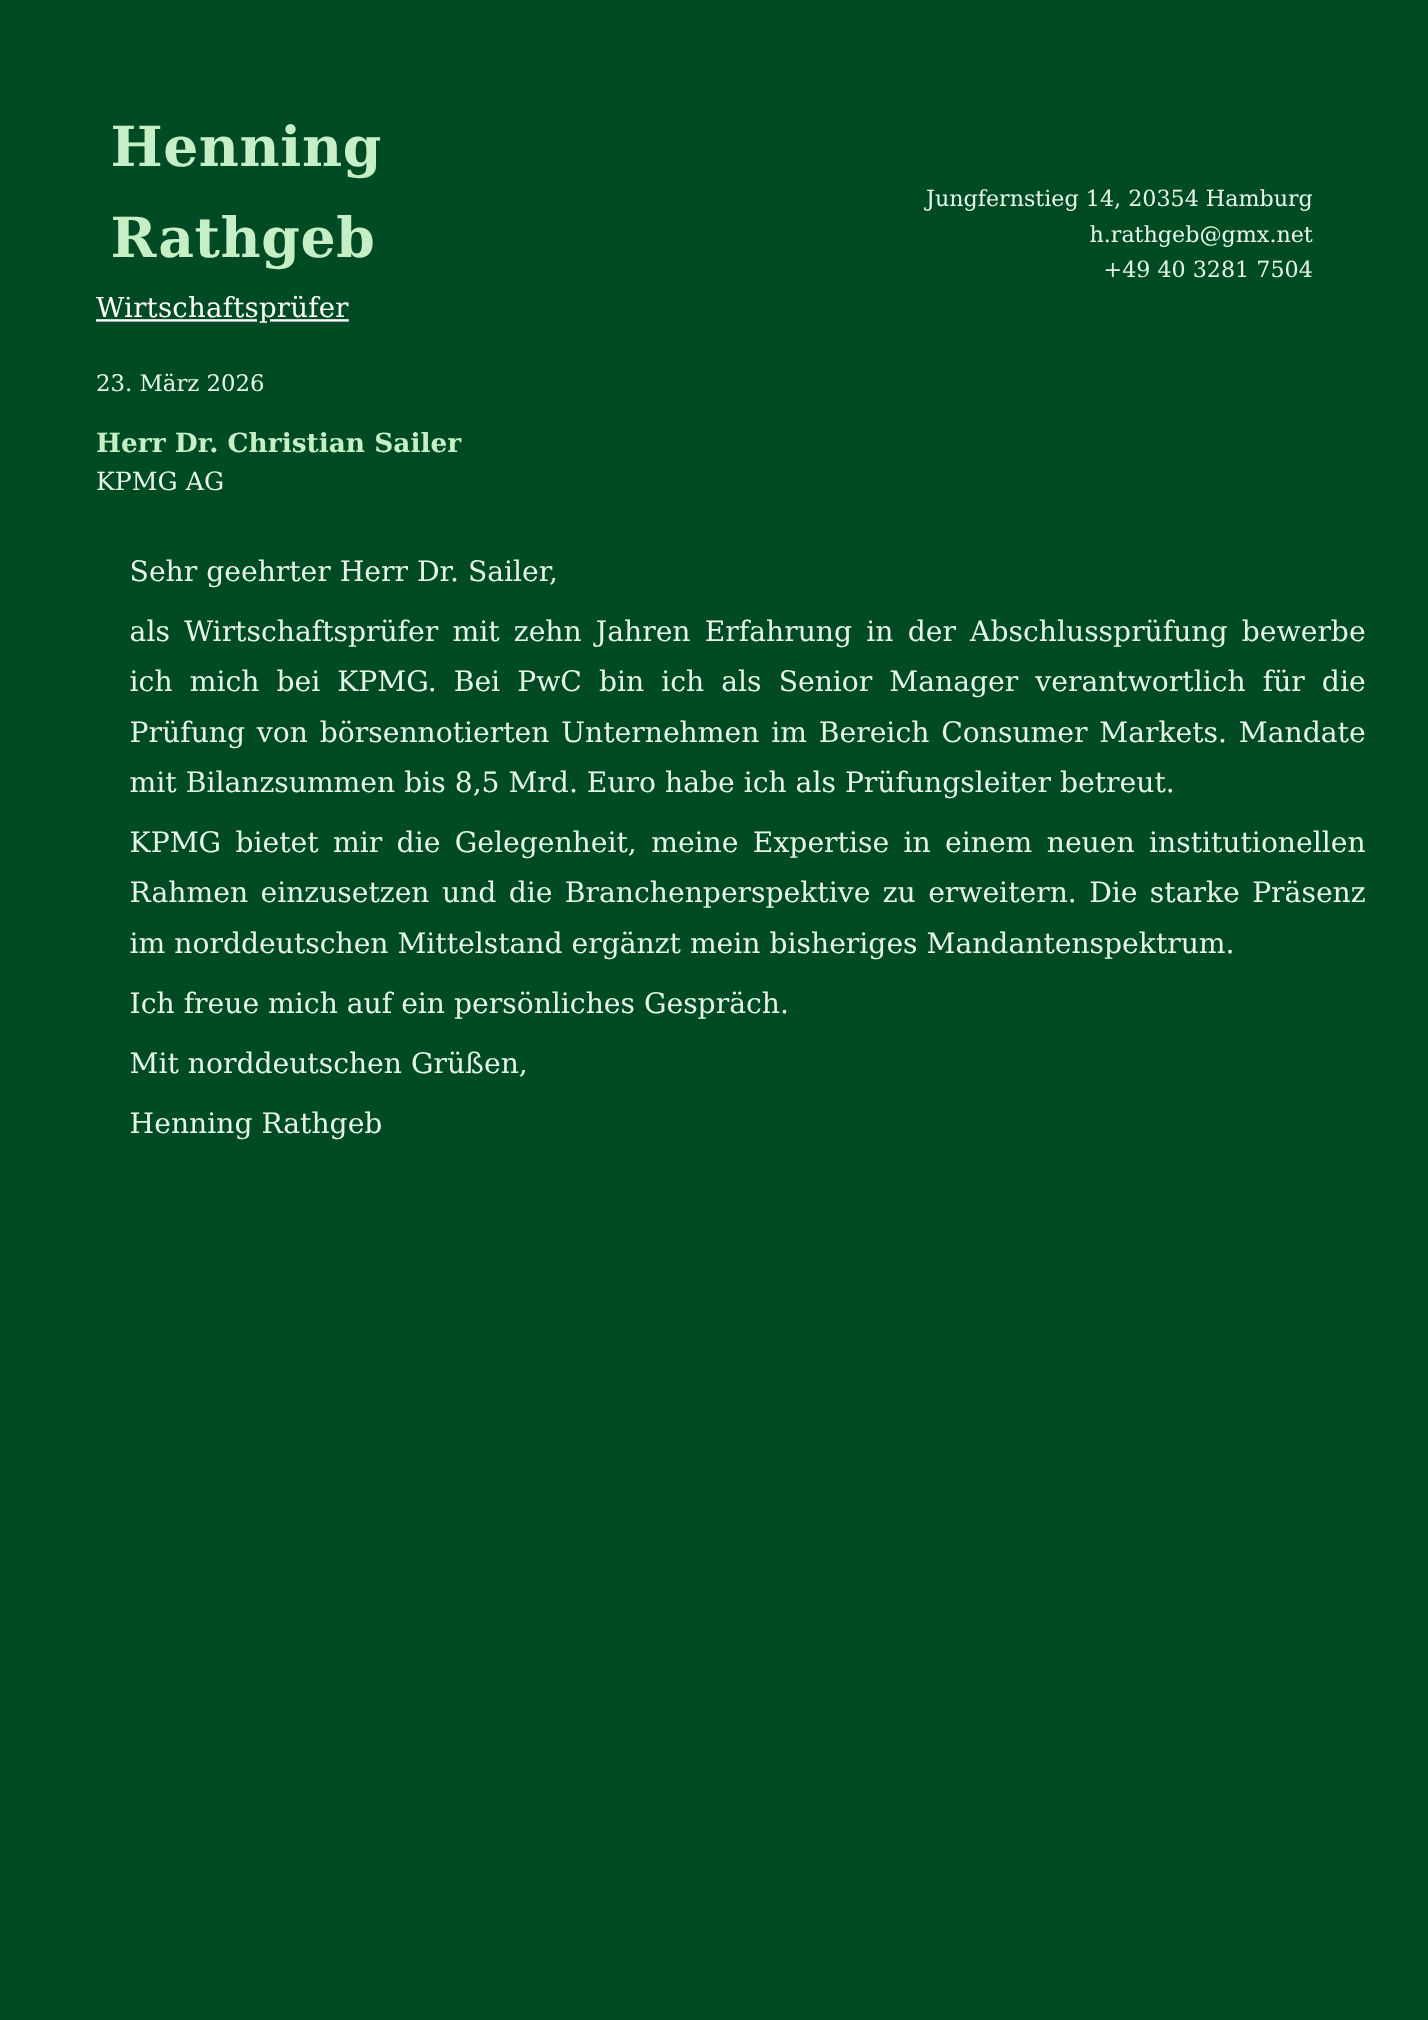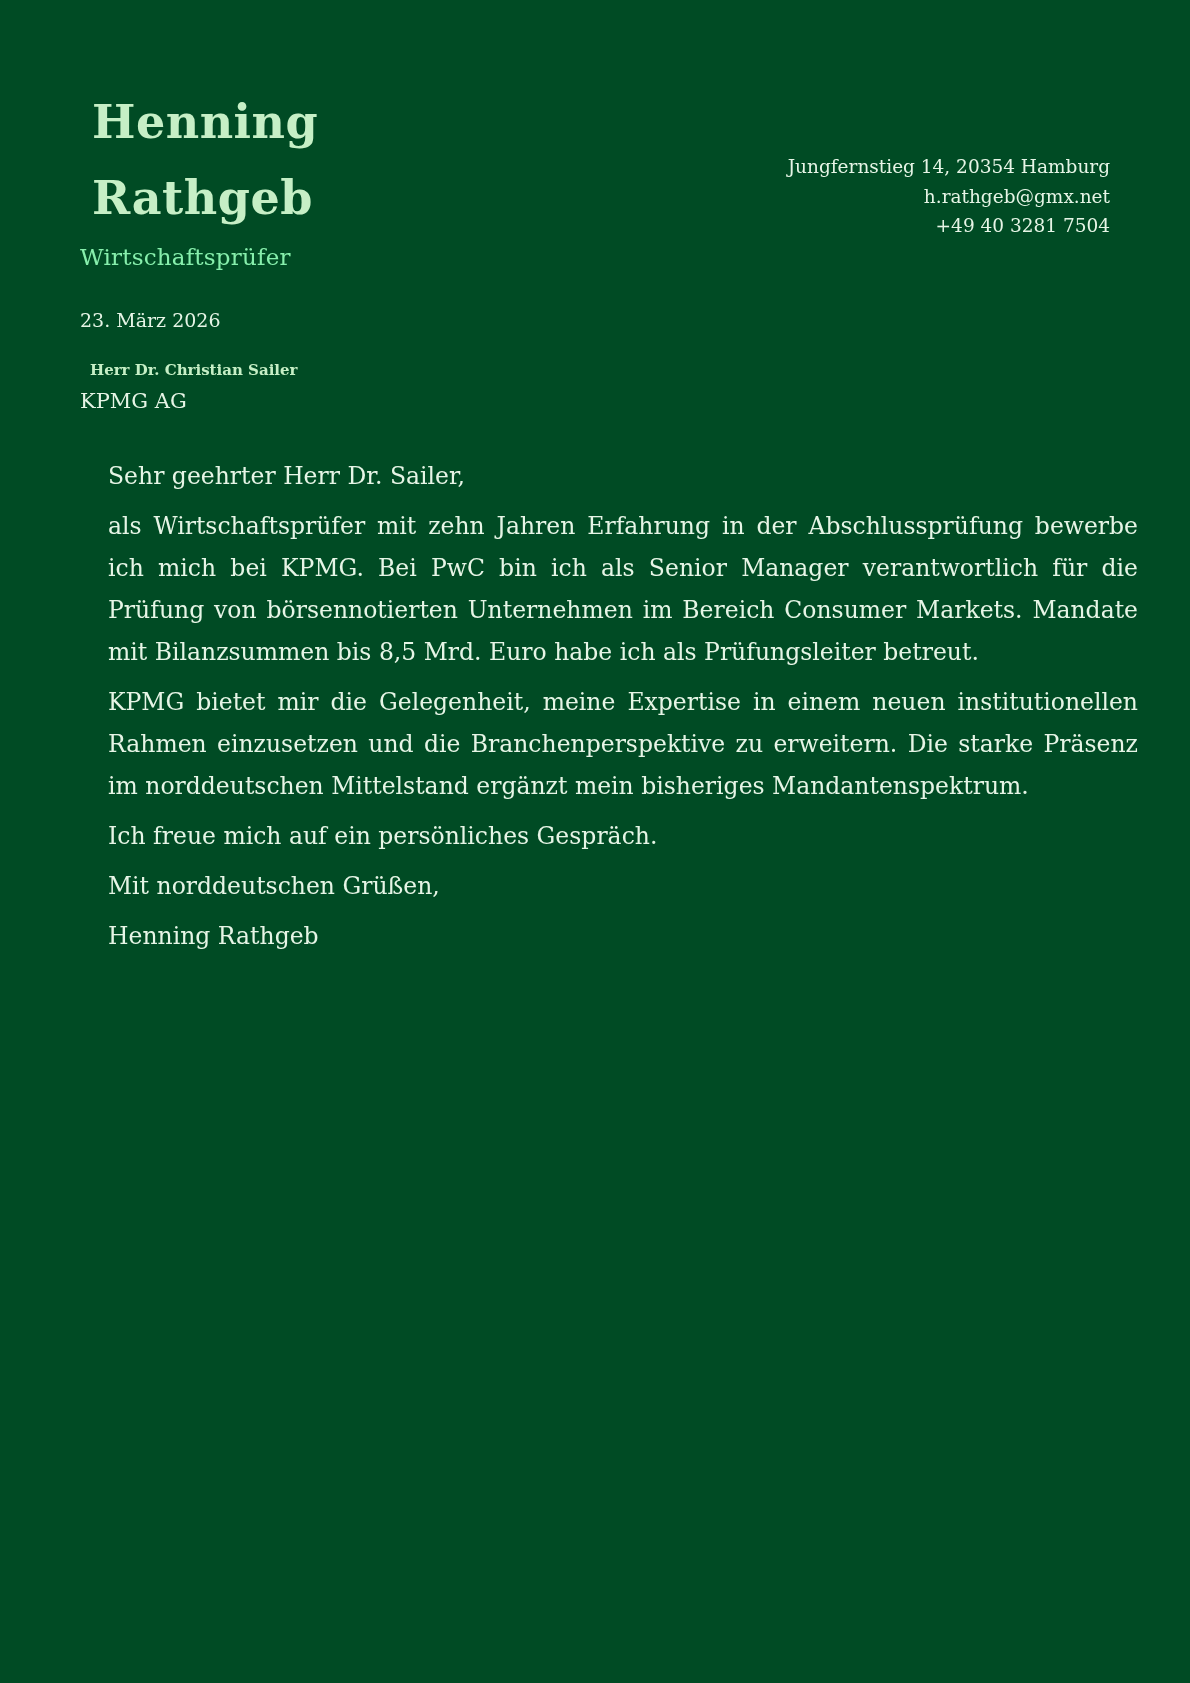--- a/index.html
+++ b/index.html
@@ -35,27 +35,28 @@
       font-weight: bold;
       font-size: 46px;
       line-height: 64px;
       color: #c6efc6;
       margin: 12px;
       letter-spacing: 0.5px;
     }
     .role {
       font-size: 23px;
       line-height: 30px;
-      color: #86efac;
+      color: #ffffff;
       margin-top: 2px;
       letter-spacing: 0.2px;
+      text-decoration: underline;
     }
     .contact {
       position: absolute;
-      right: 0;
+      right: 16px;
       top: 152px;
       text-align: right;
       font-size: 18.5px;
       line-height: 29.5px;
       color: #e6f5e6;
     }
     .contact div { white-space: nowrap; }
     .date {
       position: absolute;
       top: 307px;
@@ -63,24 +64,23 @@
       font-size: 19px;
       line-height: 26px;
     }
     .recipient {
       position: absolute;
       top: 355px;
       left: 0;
     }
     .recipient-name {
       font-weight: bold;
-      font-size: 15px;
+      font-size: 22px;
       line-height: 30px;
       color: #c6efc6;
-      margin-left: 10px;
     }
     .recipient-company {
       font-size: 21px;
       line-height: 32px;
     }
     .body {
       position: absolute;
       top: 455px;
       left: 0;
       width: 1030px;

